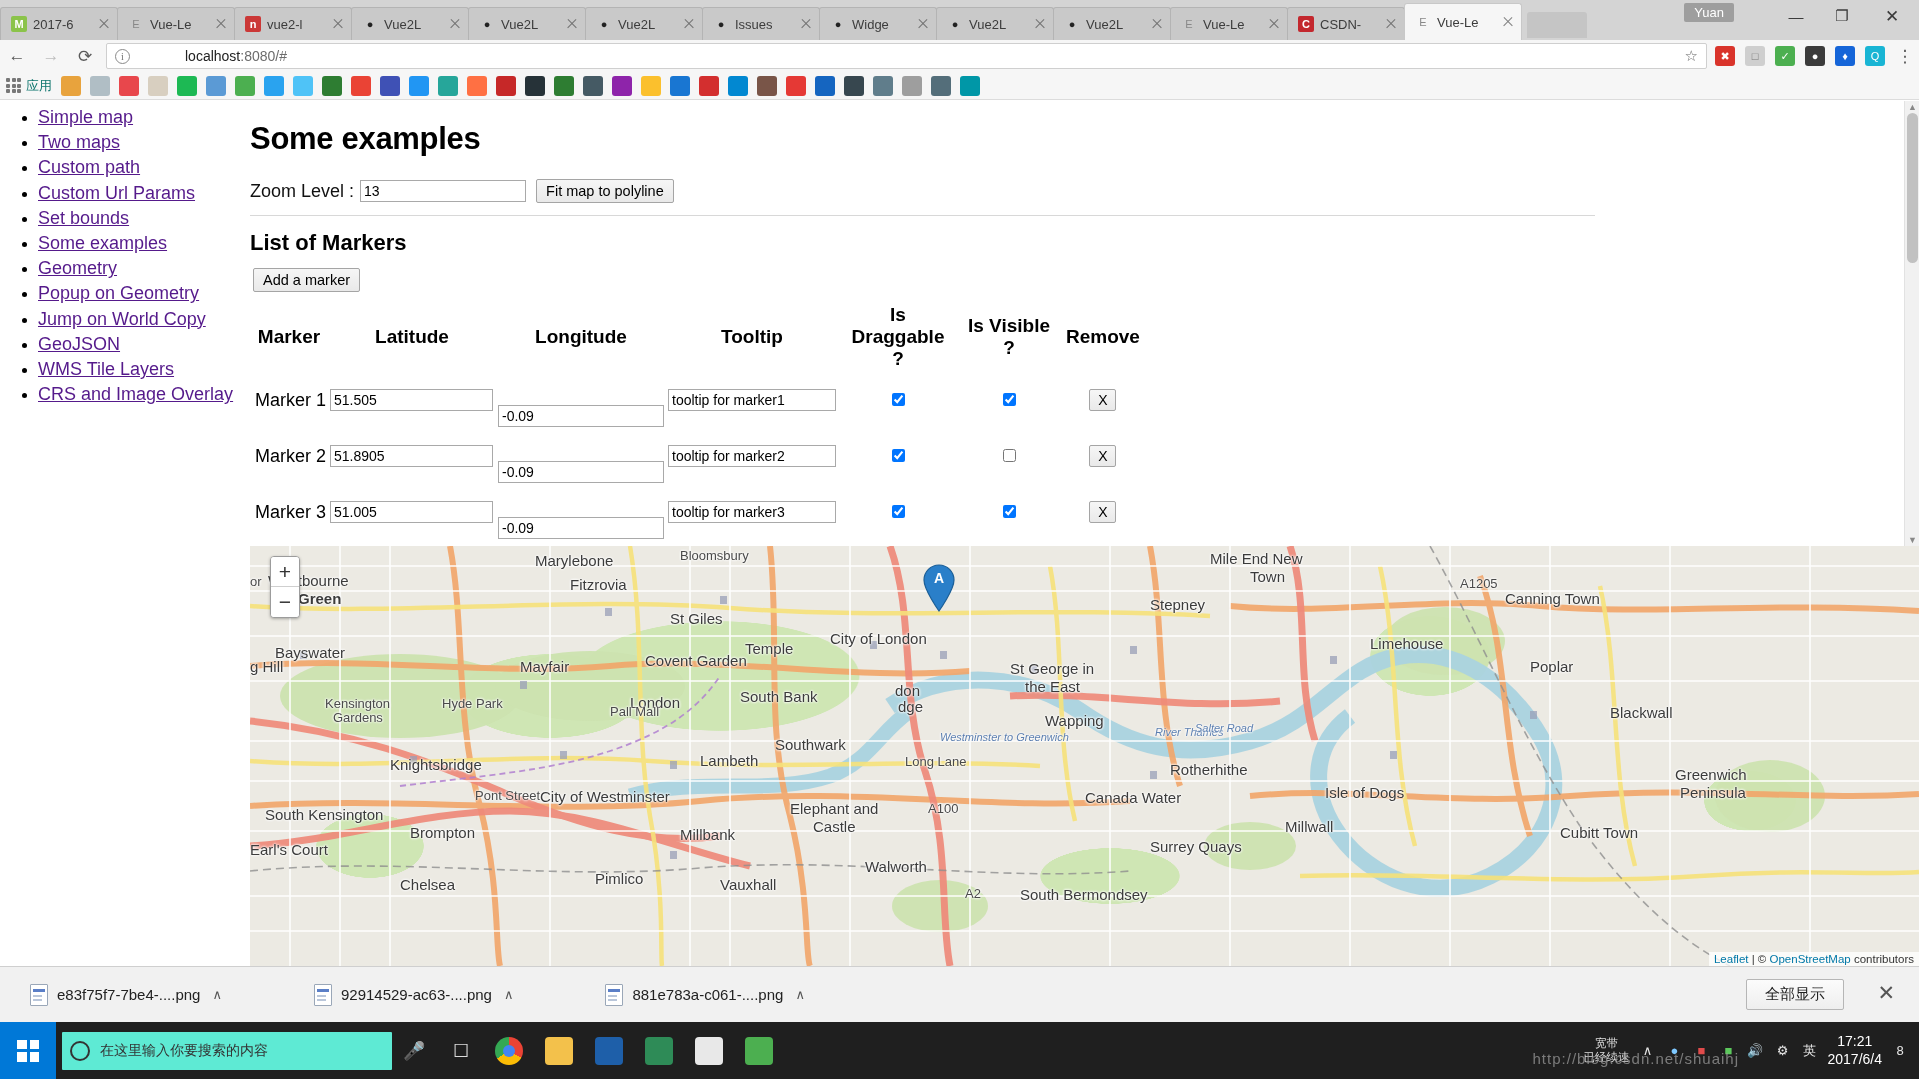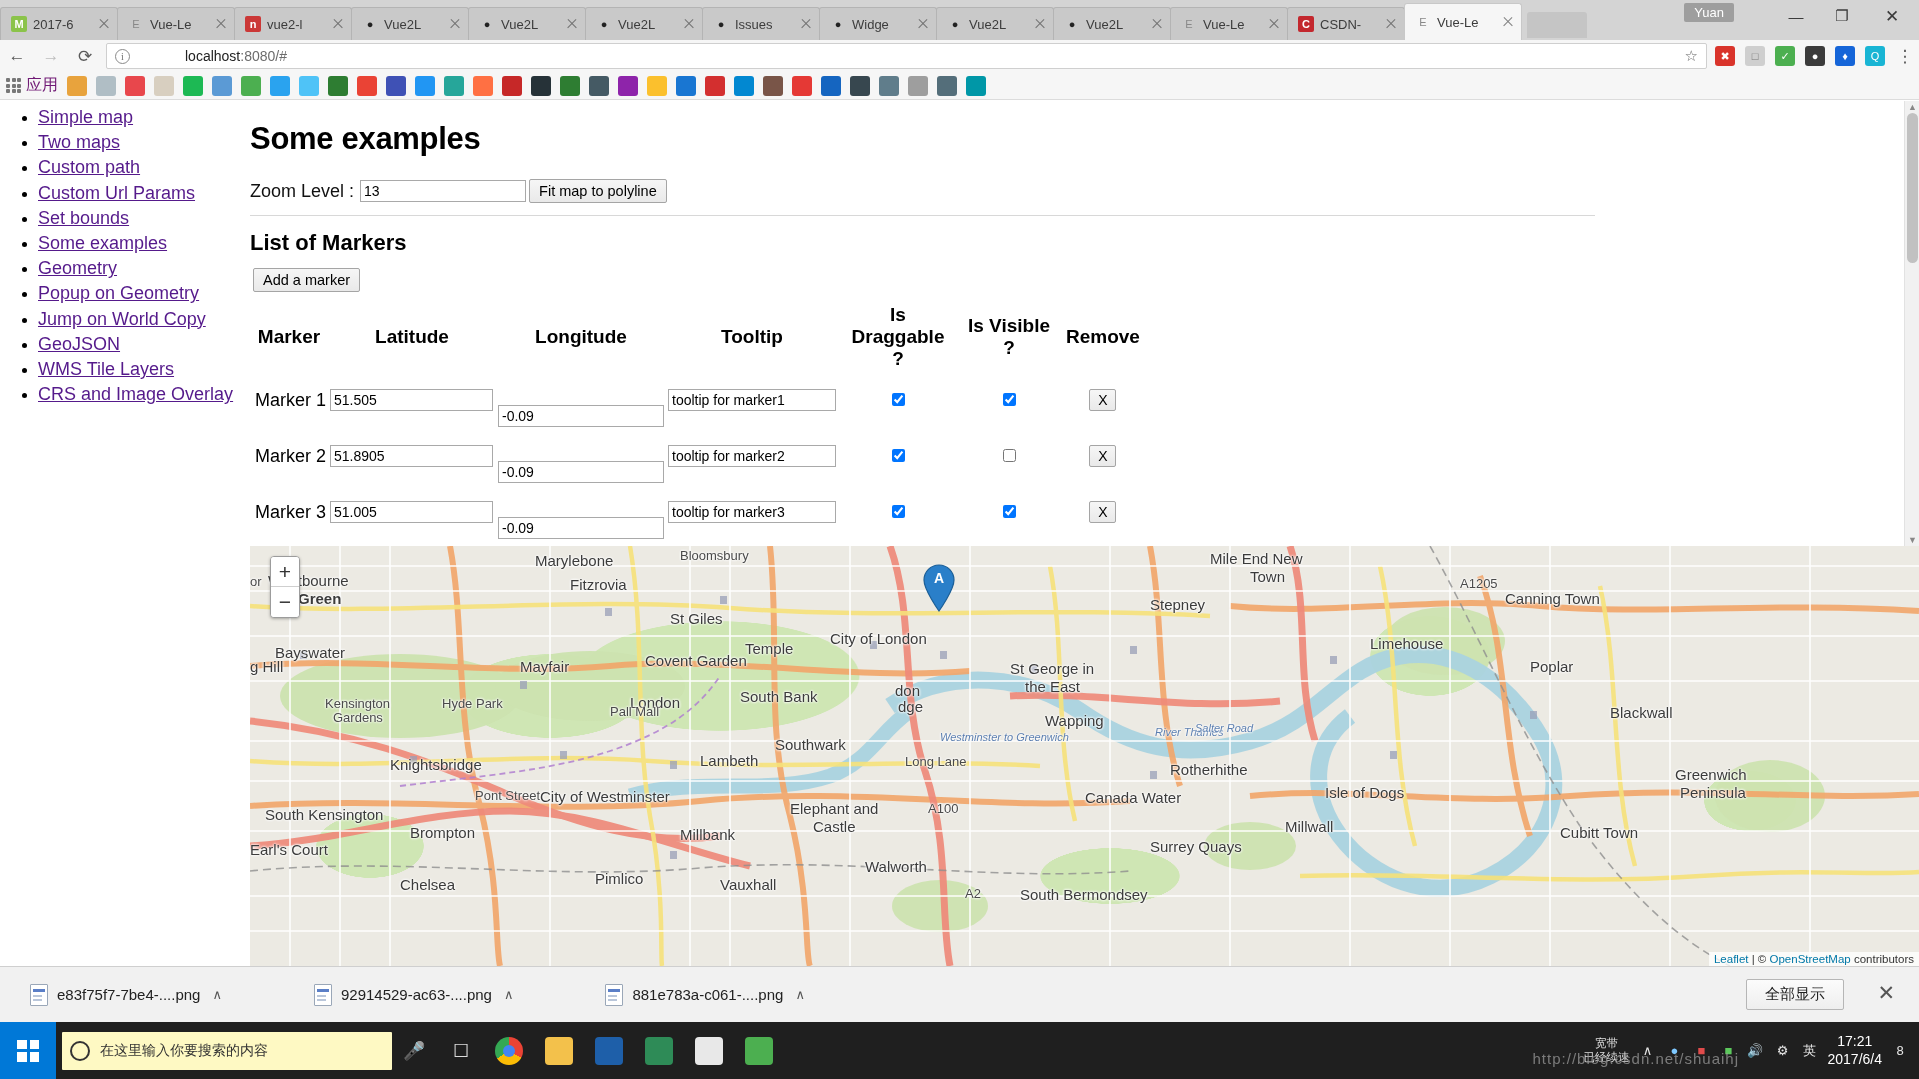--- a/index.html
+++ b/index.html
@@ -113,21 +113,21 @@
     position:absolute; left:0; top:72px; width:1919px; height:28px;
     background:#f6f6f6; border-bottom:1px solid #dcdcdc;
     display:flex; align-items:center; padding-left:6px; gap:9px;
   }
   .bm { width:20px;height:20px;border-radius:3px;display:flex;align-items:center;
         justify-content:center;font-size:10px;color:#fff; flex:0 0 20px;}
   .bm-apps { display:flex;align-items:center;gap:5px;flex:0 0 auto;}
   .apps-grid { width:15px;height:15px; display:grid; grid-template-columns:repeat(3,1fr);
                grid-template-rows:repeat(3,1fr); gap:1.5px;}
   .apps-grid i { background:#777; border-radius:1px; display:block;}
-  .apps-label { font-size:16px;color:#701a75;}
+  .apps-label { font-size:13px;color:#0f766e;}
 
   
   .page {
     position:absolute; left:0; top:101px; width:1919px; height:445px;
     background:#fff; overflow:hidden;
   }
   .page-scrollbar {
     position:absolute; right:0; top:101px; width:15px; height:445px;
     background:#f1f1f1; border-left:1px solid #e2e2e2;
   }
@@ -281,21 +281,21 @@
     background:#1f1f1f; display:flex; align-items:center;
   }
   .tb-start {
     width:56px; height:57px; background:#0078d7; display:flex;
     align-items:center; justify-content:center;
   }
   .tb-winlogo { width:22px;height:22px; display:grid;
     grid-template-columns:1fr 1fr; grid-template-rows:1fr 1fr; gap:3px;}
   .tb-winlogo i { background:#fff; display:block;}
   .tb-search {
-    width:330px; height:38px; background:#fef9c3; margin-left:6px;
+    width:330px; height:38px; background:#5eead4; margin-left:6px;
     display:flex; align-items:center; padding:8px 8px; border-radius:1px;
   }
   .tb-search .circle {
     width:20px;height:20px;border:2px solid #333;border-radius:50%;margin-right:10px;
     flex:0 0 20px;
   }
   .tb-search .ph { font-size:14px; color:#333; }
   .tb-ico {
     width:46px;height:57px;display:flex;align-items:center;justify-content:center;
     color:#ddd; font-size:18px;
@@ -486,21 +486,21 @@
         <li><a href="#">WMS Tile Layers</a></li>
         <li><a href="#">CRS and Image Overlay</a></li>
       </ul>
 
     <div class="content">
       <h1 class="title">Some examples</h1>
 
       <div class="formrow">
         <span class="lbl">Zoom Level :</span>
         <input class="txt" id="zoomlevel" type="text" value="13" style="">
-        <button class="btn" style="margin-left:3px;">Fit map to polyline</button>
+        <button class="btn" style="margin-left:10px;">Fit map to polyline</button>
       </div>
 
 
       <hr class="sep">
 
       <h2 class="sub">List of Markers</h2>
 
       <button class="btn" id="addmarker">Add a marker</button>
 
       <table class="markers">

